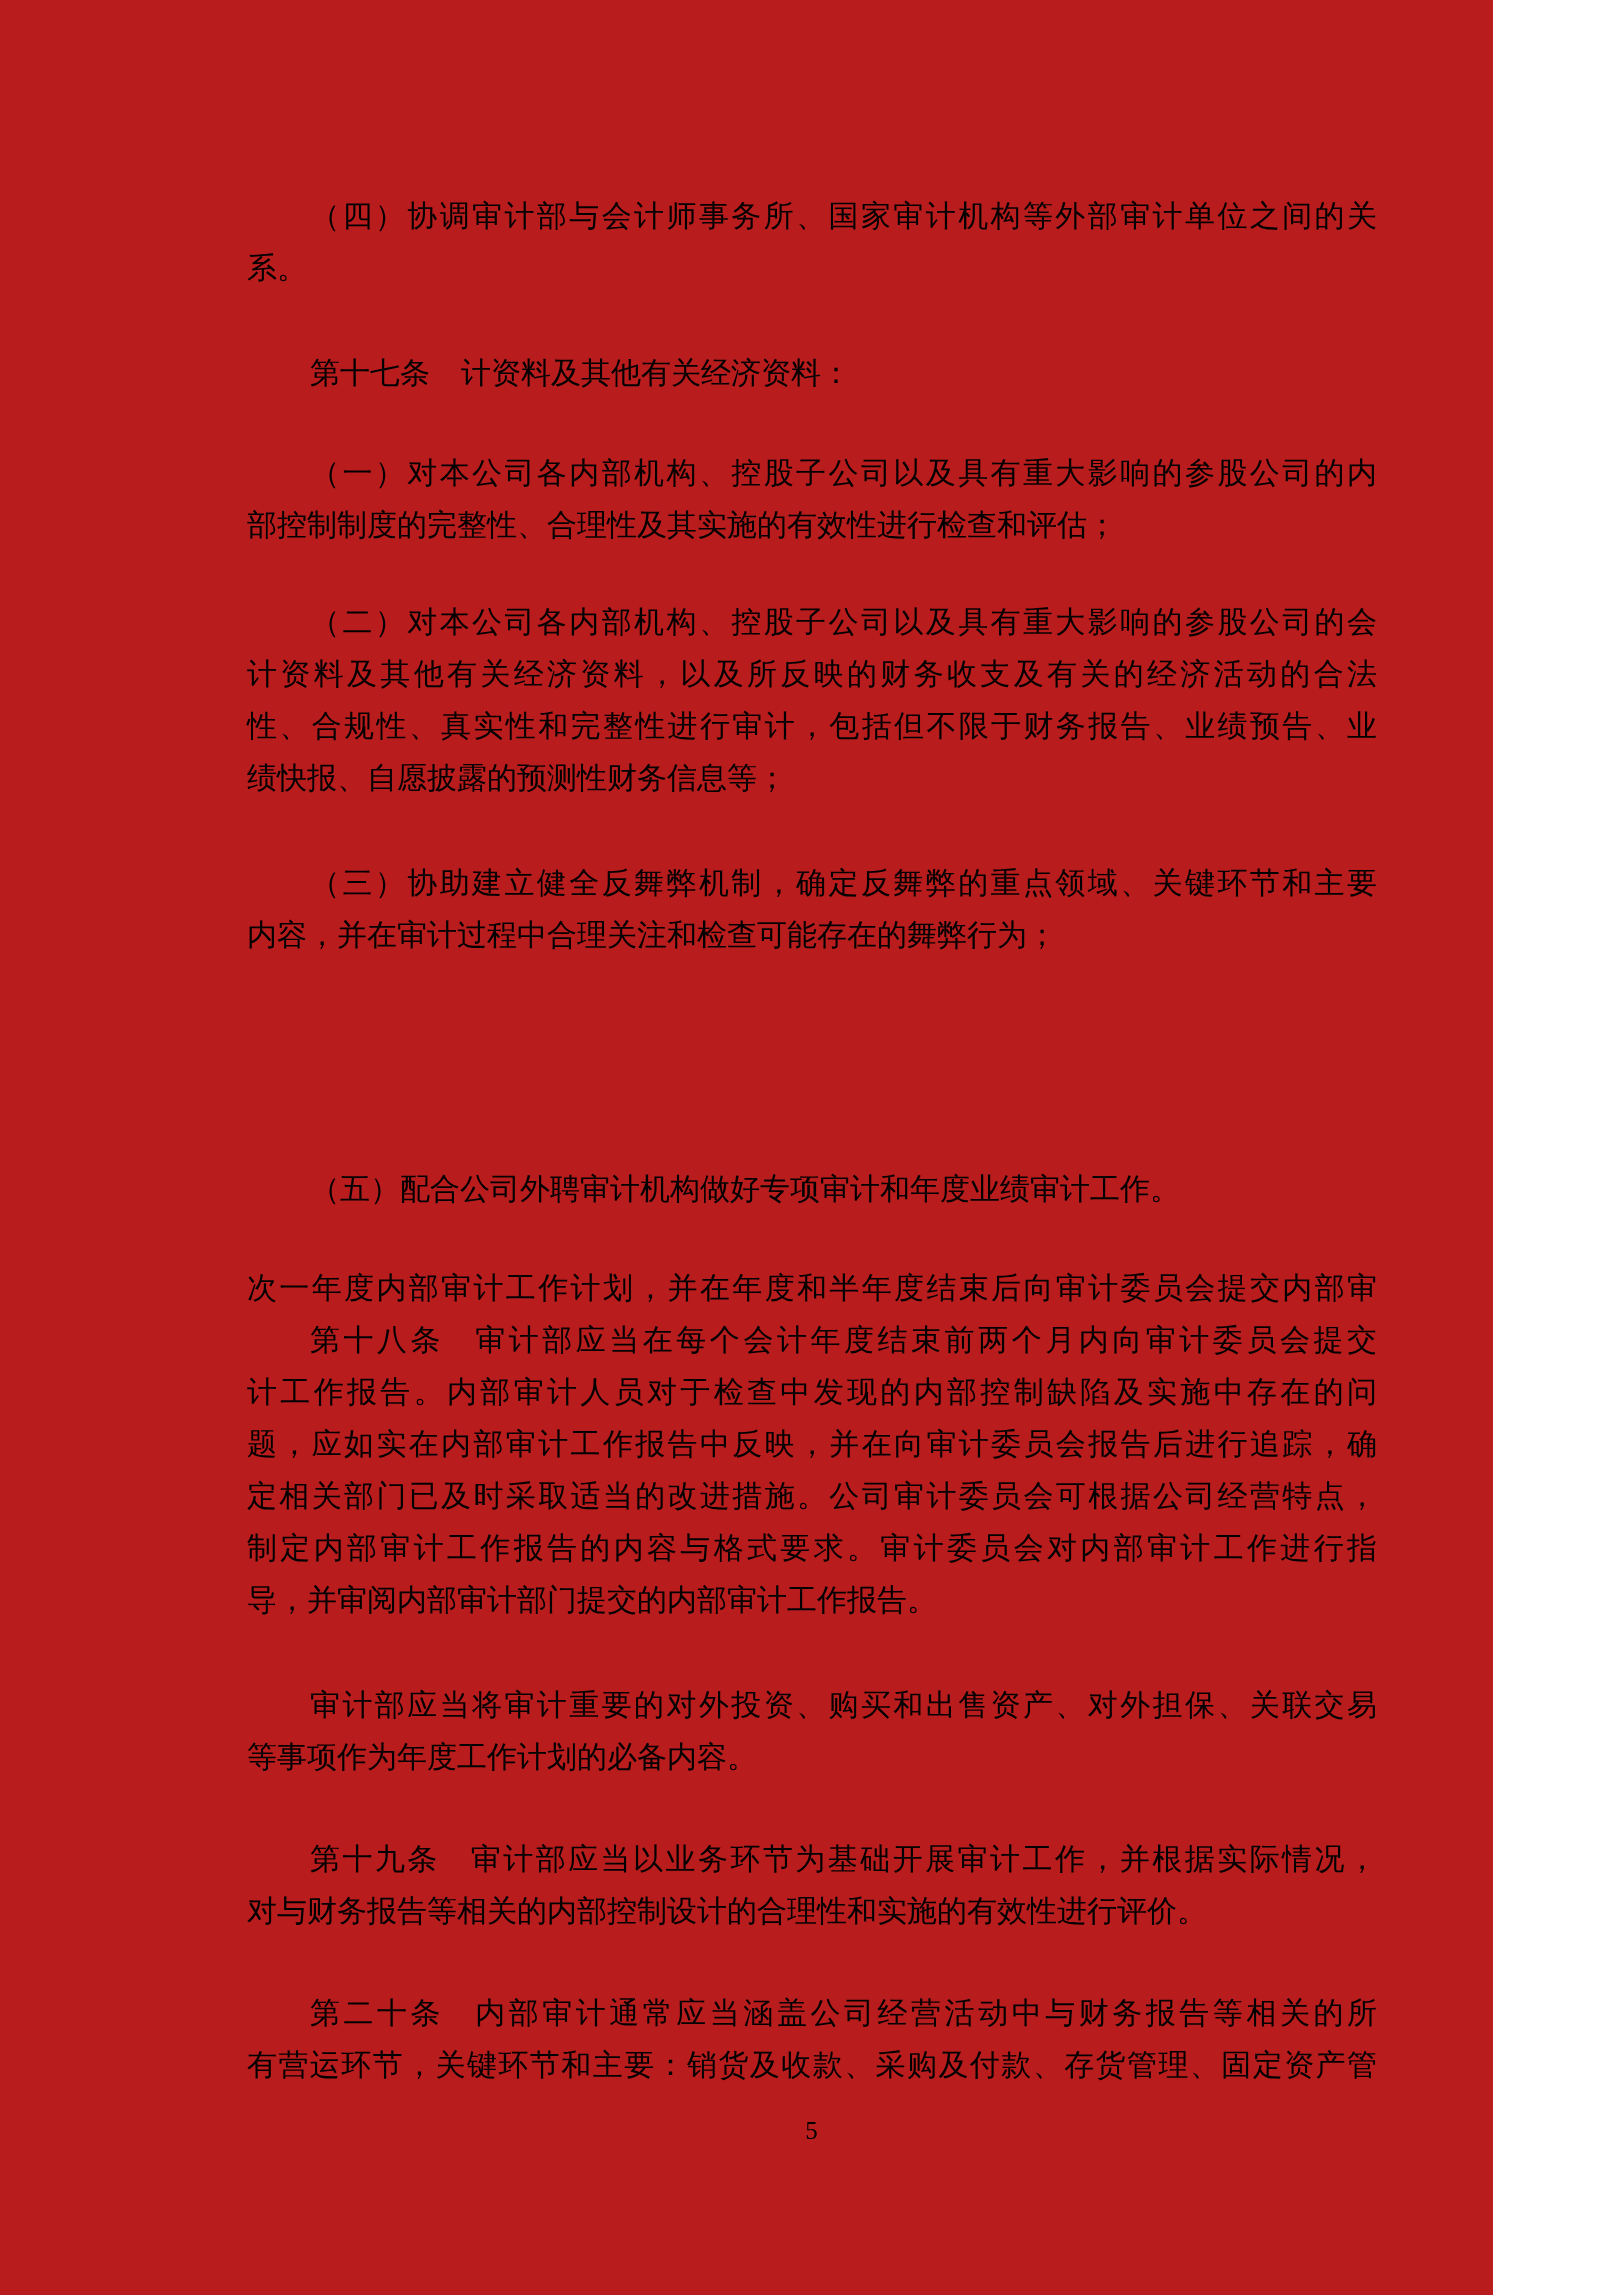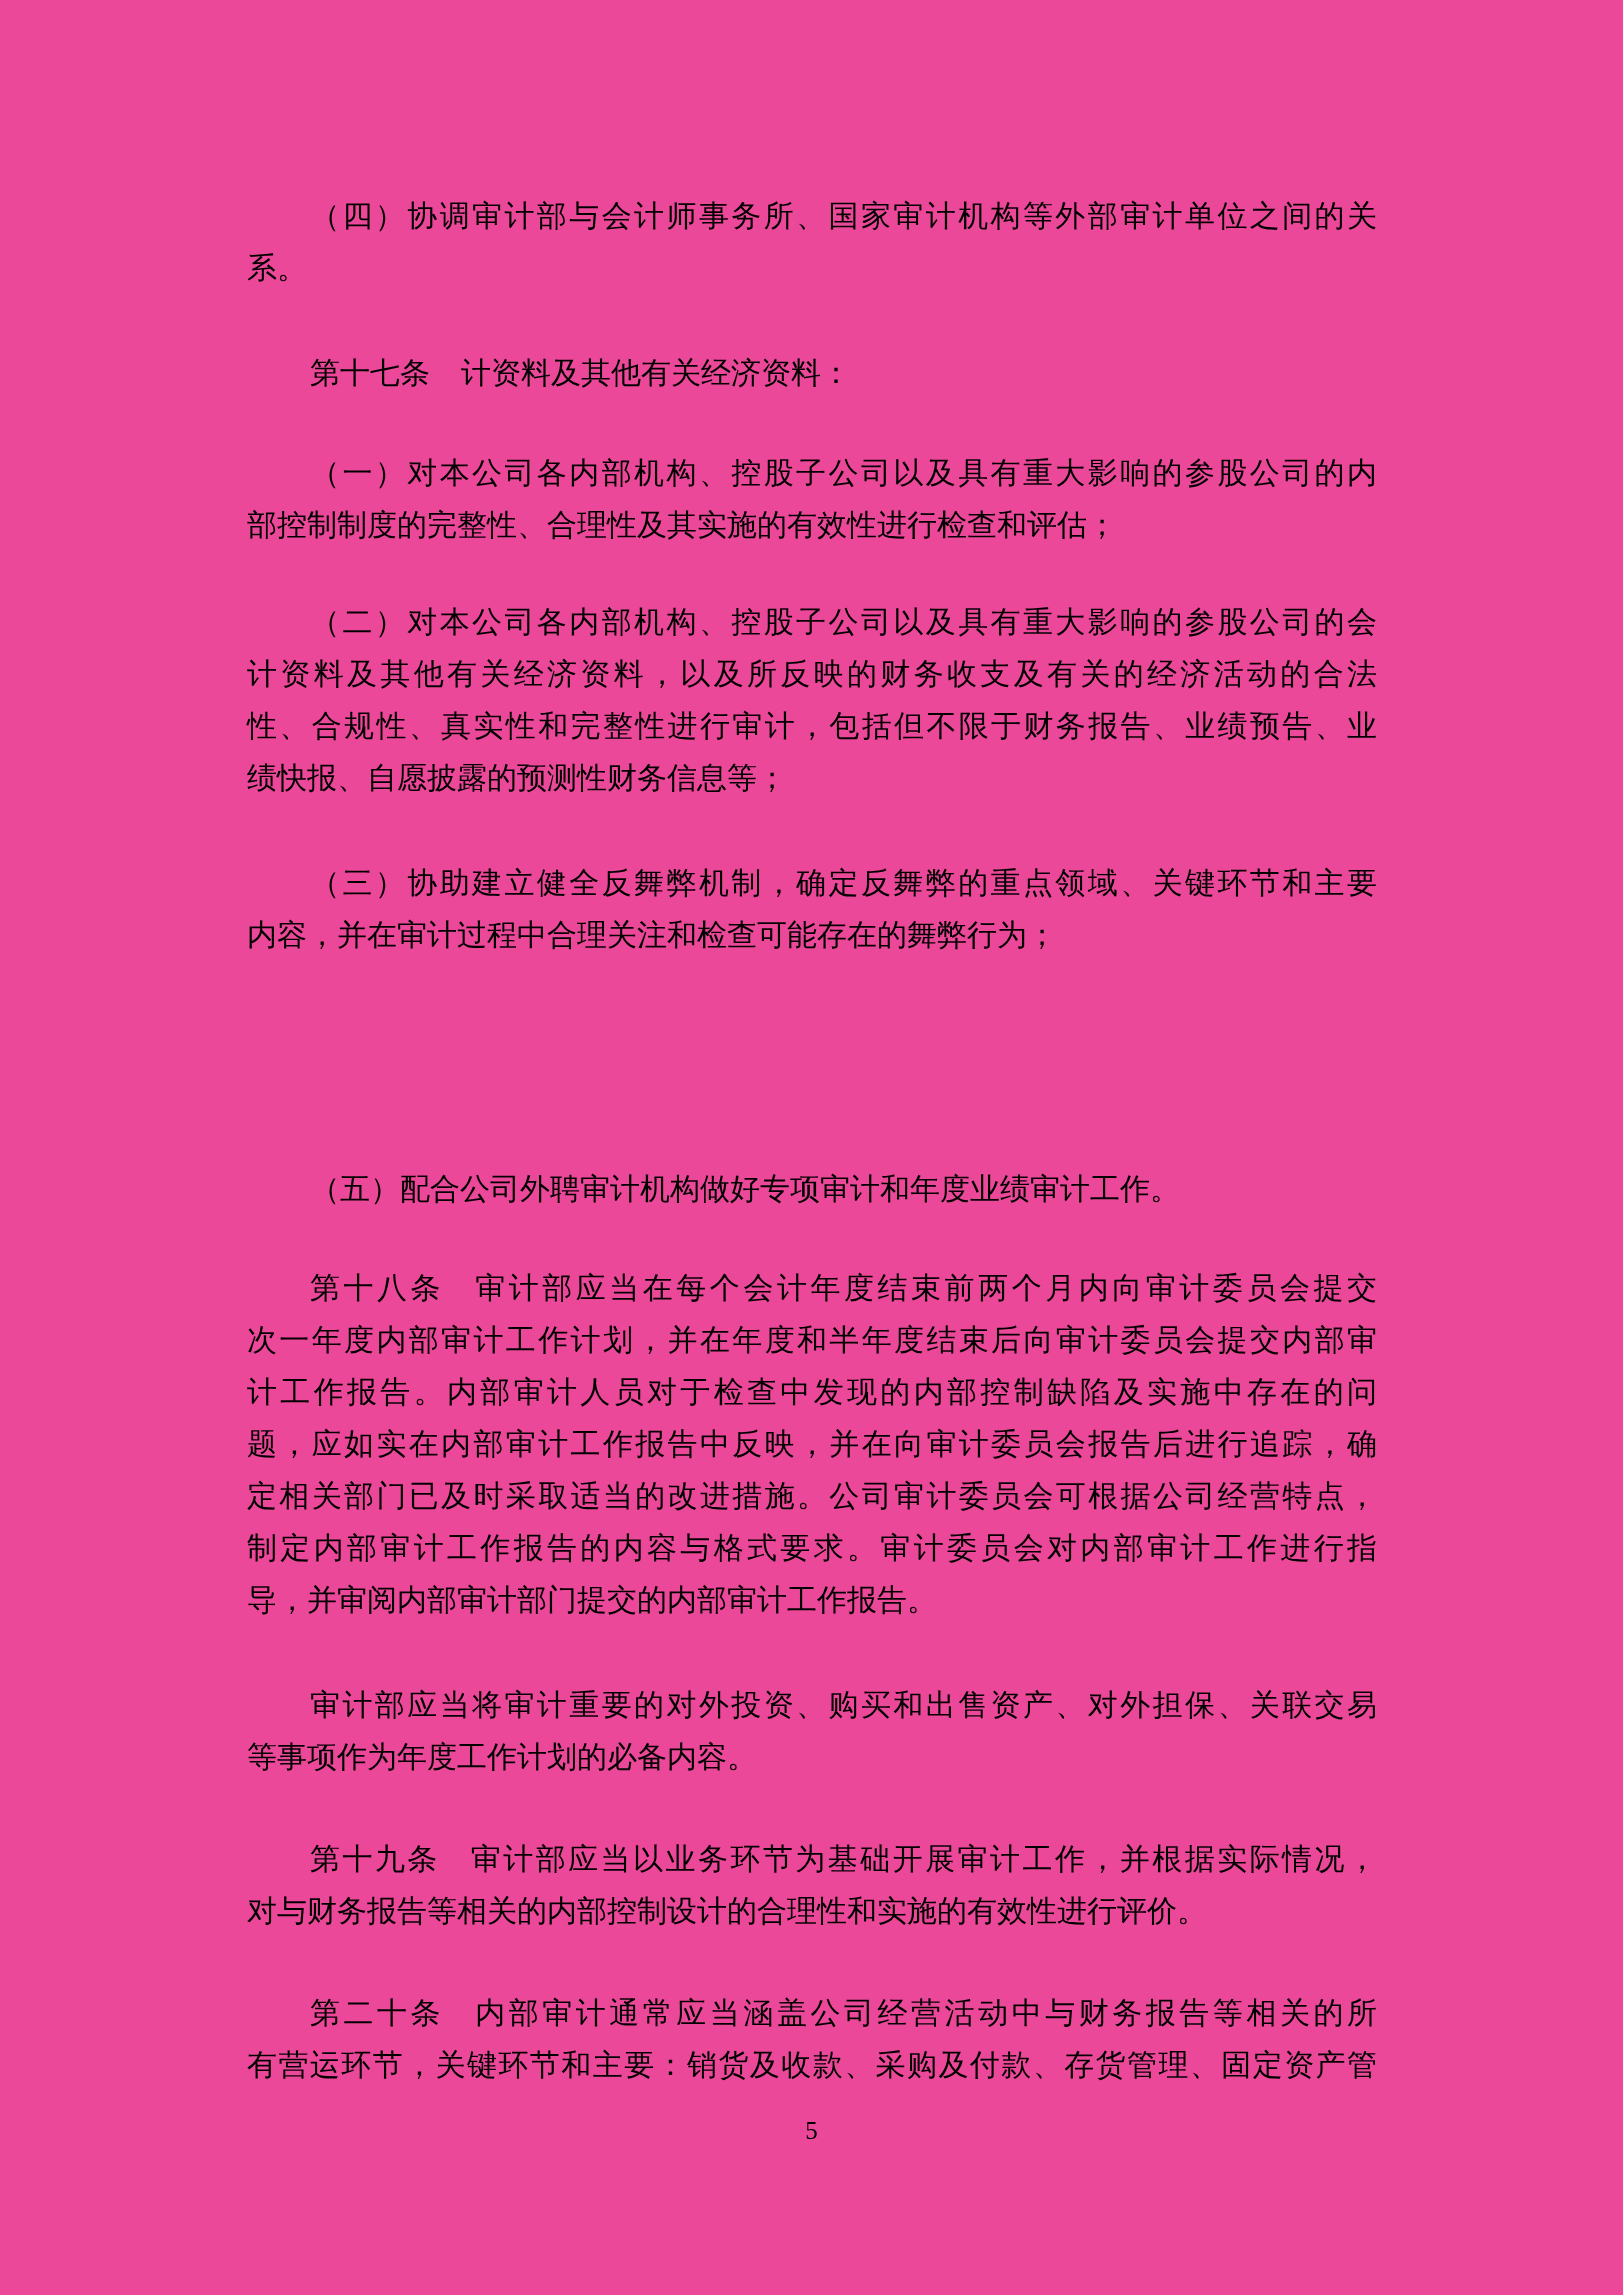--- a/index.html
+++ b/index.html
@@ -1,17 +1,17 @@
 <!DOCTYPE html>
 <html style="font-size:10.5px"><head>
 <meta charset="utf-8">
 <style>
   html, body { margin: 0; padding: 0; background: #ffffff; }
   body { width: 1623px; height: 2295px; position: relative; overflow: hidden; }
-  .page { position: absolute; left: 0; top: 0; width: 1623px; height: 2295px; background: #ec4899; }
+  .page { position: absolute; left: 0; top: 0; width: 1493px; height: 2295px; background: #b91c1c; }
   .para { position: absolute; left: 247px; width: 1130px; }
   .line {
     display: block;
     height: 52px;
     line-height: 52px;
     font-family: "DejaVu Serif", "Liberation Serif", serif;
     font-size: 30px;
     color: #000000;
     white-space: nowrap;
     text-align: justify;
@@ -58,22 +58,22 @@
     <span class="line indent">（三）协助建立健全反舞弊机制，确定反舞弊的重点领域、关键环节和主要</span>
     <span class="line last">内容，并在审计过程中合理关注和检查可能存在的舞弊行为；</span>
   </div>
 
 
   <div class="para" style="top: 1163px;">
     <span class="line indent last">（五）配合公司外聘审计机构做好专项审计和年度业绩审计工作。</span>
   </div>
 
   <div class="para" style="top: 1262px;">
+    <span class="line">次一年度内部审计工作计划，并在年度和半年度结束后向审计委员会提交内部审</span>
     <span class="line indent"><span class="heading">第十八条</span><span>审计部应当在每个会计年度结束前两个月内向审计委员会提交</span></span>
-    <span class="line">次一年度内部审计工作计划，并在年度和半年度结束后向审计委员会提交内部审</span>
     <span class="line">计工作报告。内部审计人员对于检查中发现的内部控制缺陷及实施中存在的问</span>
     <span class="line">题，应如实在内部审计工作报告中反映，并在向审计委员会报告后进行追踪，确</span>
     <span class="line">定相关部门已及时采取适当的改进措施。公司审计委员会可根据公司经营特点，</span>
     <span class="line">制定内部审计工作报告的内容与格式要求。审计委员会对内部审计工作进行指</span>
     <span class="line last">导，并审阅内部审计部门提交的内部审计工作报告。</span>
   </div>
 
   <div class="para" style="top: 1679px;">
     <span class="line indent">审计部应当将审计重要的对外投资、购买和出售资产、对外担保、关联交易</span>
     <span class="line last">等事项作为年度工作计划的必备内容。</span>

